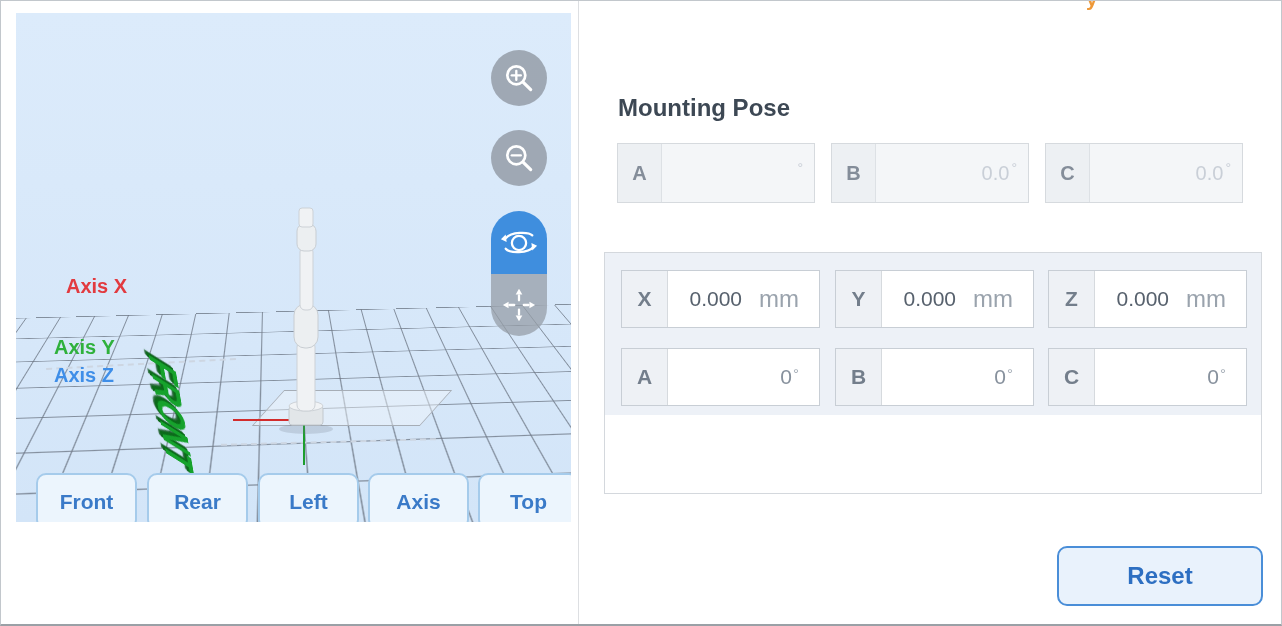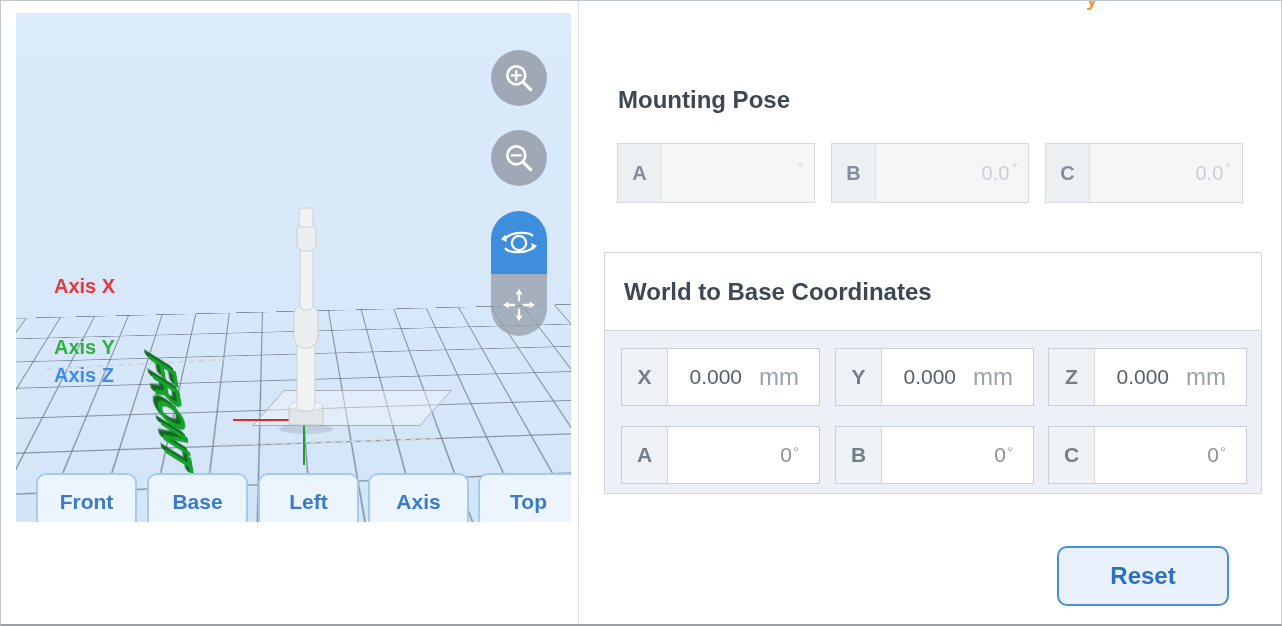--- a/index.html
+++ b/index.html
@@ -25,21 +25,21 @@
     transform-origin:50% 0;
   }
   .dash-line { position:absolute; border-top:2px dashed #cdd6e2; }
   .dash-1 { left:30px; top:350px; width:190px; transform:rotate(-3deg); }
   .dash-2 { left:205px; top:428px; width:215px; transform:rotate(-1.5deg); }
   .footprint {
     position:absolute; left:252px; top:377px; width:168px; height:36px;
     transform:skewX(-42deg); border:1px solid #a6adb6; background:rgba(242,246,251,.45);
   }
   .axis-label { position:absolute; left:38px; font-size:20px; font-weight:bold; }
-  .axis-x { top:262px; }
+  .axis-x { top:262px;margin-left:12px; }
   .axis-y { top:307px;margin-top:16px; }
   .axis-z { top:351px; }
   .front-marker {
     position:absolute; left:168px; top:362px; font-size:33px; font-weight:900;
     color:#16a22c; letter-spacing:-1px;
     text-shadow:-2px 2px 0 #0b6b1a, -3px 3px 1px rgba(9,84,22,.85);
     transform:rotate(80deg) skewX(-42deg) scaleY(1.05); transform-origin:top left;
   }
   .axis-line-x { position:absolute; left:217px; top:406px; width:58px; height:2px; background:#d22c2c; }
   .axis-line-y { position:absolute; left:287px; top:412px; width:2px; height:40px; background:#1d9e2d; }
@@ -61,21 +61,21 @@
   .view-btn {
     position:absolute; top:0; width:101px; height:57px; border-radius:10px;
     background:#ecf5fd; border:2px solid #a5cbeb; color:#3a7ac8;
     font-size:21px; font-weight:bold; font-family:"Liberation Sans",sans-serif; cursor:pointer;
   }
   .vb-0 { left:20px; } .vb-1 { left:131px; } .vb-2 { left:242px; } .vb-3 { left:352px; } .vb-4 { left:462px; }
 
   
   .warn-frag { position:absolute; left:1085px; top:-14px; color:#ee9838; font-size:21px; font-weight:600; }
   .warn-line { position:absolute; left:653px; top:17px; color:#ee9838; font-size:21px; font-weight:600; }
-  .section-title { position:absolute; color:#3d4854; font-size:24px; font-weight:bold; }
+  .section-title { position:absolute; color:#3d4854; font-size:24px; font-weight:bold;margin-top:8px; }
   .mp-title { left:617px; top:85px; }
 
   .field {
     position:absolute; height:60px; width:198px; display:flex; align-items:stretch;
     border:1px solid #d6dade; background:#f4f6f8;
   }
   .field .lab {
     width:44px; background:#edf0f3; border-right:1px solid #dde1e5;
     display:flex; align-items:center; justify-content:center;
     color:#848d99; font-size:20px; font-weight:bold; flex:none;
@@ -108,21 +108,21 @@
     flex:1; display:flex; align-items:center; justify-content:flex-end;
     padding-right:20px; font-size:21px; color:#57616d;
   }
   .wfield .unit-mm { font-size:24px; color:#9aa3ad; margin-left:17px; }
   .wfield.deg .val { color:#87919d; }
   .wfield .unit-deg { font-size:15px; position:relative; top:-4px; margin-left:1px; color:#a3abb5; }
   .wf-r1 { top:17px; } .wf-r2 { top:95px; }
   .wf-c0 { left:16px; } .wf-c1 { left:230px; } .wf-c2 { left:443px; }
 
   .reset-btn {
-    position:absolute; left:1056px; top:545px; width:172px; height:60px;
+    position:absolute; left:1056px; top:545px; width:206px; height:60px;
     background:#e9f2fc; border:2px solid #4a8ed8; border-radius:10px;
     color:#2d6fc2; font-size:24px; font-weight:bold; font-family:"Liberation Sans",sans-serif; cursor:pointer;
   }
 </style>
 </head>
 <body>
 
 <div class="page">
 
   <div class="viewport">
@@ -189,21 +189,21 @@
             <polygon points="20,37 16.5,31 23.5,31"></polygon>
             <polygon points="3,20 9,16.5 9,23.5"></polygon>
             <polygon points="37,20 31,16.5 31,23.5"></polygon>
           </g>
         </svg>
       </div>
     </div>
 
     <div class="view-btn-row">
       <button class="view-btn vb-0">Front</button>
-      <button class="view-btn vb-1">Base</button>
+      <button class="view-btn vb-1">Rear</button>
       <button class="view-btn vb-2">Left</button>
       <button class="view-btn vb-3">Axis</button>
       <button class="view-btn vb-4">Top</button>
     </div>
   </div>
 
   <div class="divider"></div>
 
   <div class="warn-frag">y</div>
 
@@ -227,23 +227,20 @@
     <div class="field mp-c">
       <div class="lab">C</div>
       <div class="val">
         <span>0.0</span>
         <span class="unit">°</span>
       </div>
     </div>
   </div>
 
   <div class="wtb-panel">
-    <div class="wtb-header">
-      <div class="section-title">World to Base Coordinates</div>
-    </div>
     <div class="wtb-body">
 
       <div class="wfield wf-r1 wf-c0">
         <div class="lab">X</div>
         <div class="val">
           <span>0.000</span>
           <span class="unit-mm">mm</span>
         </div>
       </div>
       <div class="wfield wf-r1 wf-c1">

